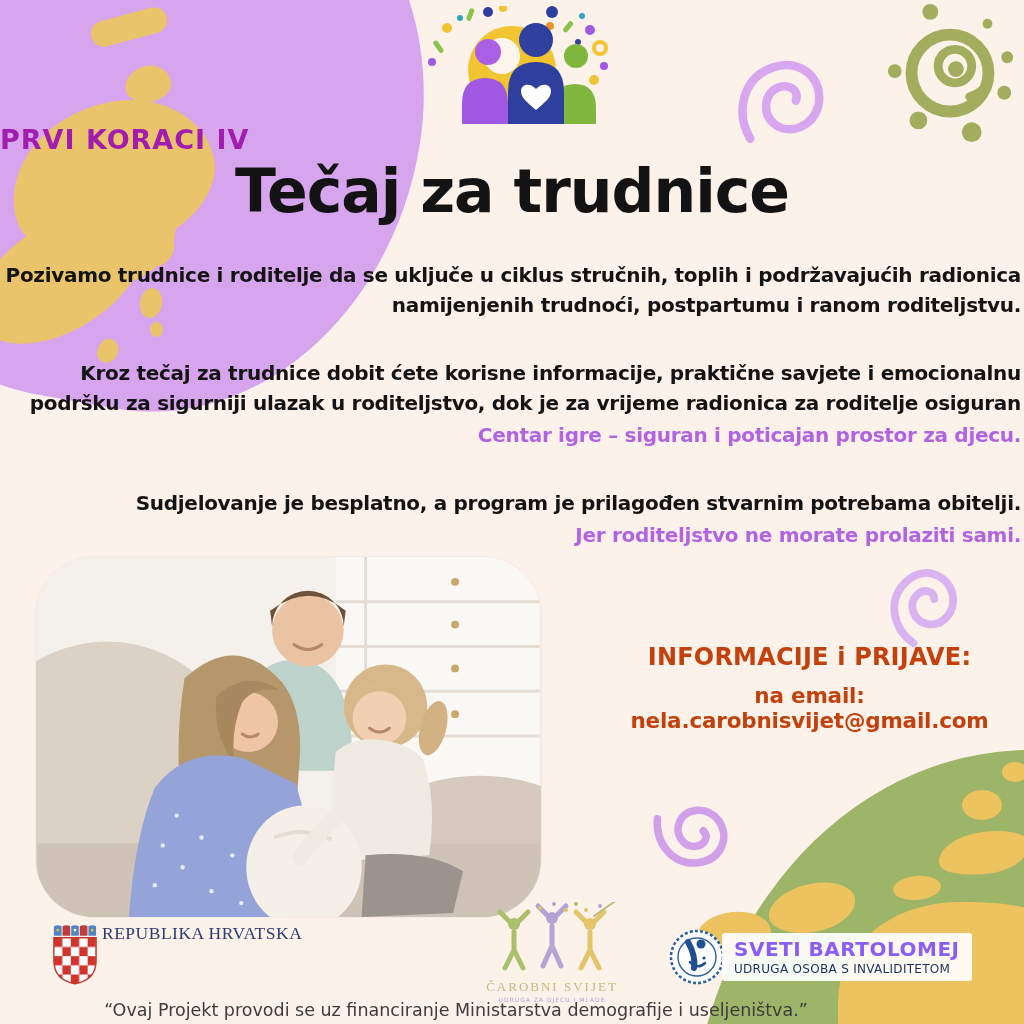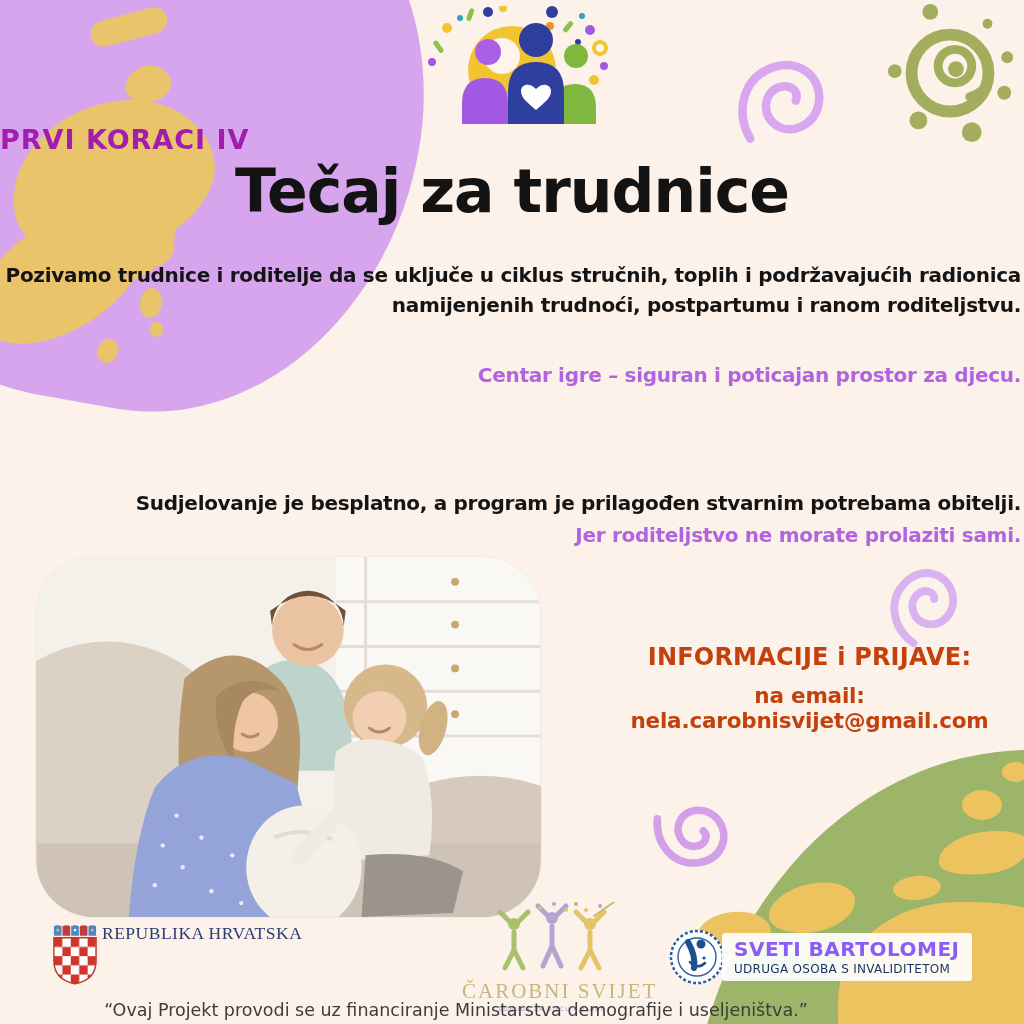--- a/index.html
+++ b/index.html
@@ -62,21 +62,21 @@
   .contact{position:absolute;left:582px;top:643px;width:455px;color:#c2410c;text-align:center;}
   .contact .c-head{font-weight:bold;font-size:24px;letter-spacing:0.2px;}
   .contact .c-line{font-weight:bold;font-size:21.5px;margin-top:12px;letter-spacing:-0.2px;}
 
   
   .ministry{position:absolute;left:52px;top:924px;display:flex;gap:4px;align-items:flex-start;}
   .ministry .m-text{font-family:"Liberation Serif",serif;color:#2c3e70;line-height:1.05;}
   .ministry .m-country{font-size:17.5px;letter-spacing:0.5px;margin-bottom:3px;}
   .ministry .m-name{font-size:25px;}
   .carobni{position:absolute;left:462px;top:902px;width:180px;text-align:center;}
-  .carobni .cs-name{font-family:"Liberation Serif",serif;font-size:21px;letter-spacing:2px;
+  .carobni .cs-name{font-family:"Liberation Serif",serif;font-size:13px;letter-spacing:2px;
     color:#c8b67c;margin-top:1px;white-space:nowrap;}
   .carobni .cs-sub{font-size:6px;letter-spacing:1px;color:#b0a0cc;margin-top:1px;}
   .bartolomej{position:absolute;left:668px;top:928px;display:flex;align-items:center;}
   .bart-strip{background:rgba(255,255,255,0.92);border-radius:3px;padding:4px 12px 5px;margin-left:-4px;}
   .bart-name{font-weight:bold;font-size:20px;color:#8b5cf6;letter-spacing:0.5px;white-space:nowrap;}
   .bart-sub{font-weight:normal;font-size:12px;color:#17305e;letter-spacing:0.3px;white-space:nowrap;margin-top:1px;}
   .quote{position:absolute;left:0;top:1000px;width:912px;text-align:center;
     font-size:17.5px;color:#3c3c3c;}
 </style>
 </head>
@@ -177,20 +177,21 @@
       </g>
     </svg>
   </div>
   <div class="logo-text">PRVI KORACI IV</div>
   <div class="title">Tečaj za trudnice</div>
 
   <div class="para p1">
     <span>Pozivamo trudnice i roditelje da se uključe u ciklus stručnih, toplih i podržavajućih radionica namijenjenih trudnoći, postpartumu i ranom roditeljstvu.</span>
   </div>
   <div class="para p2">
+    <span>Kroz tečaj za trudnice dobit ćete korisne informacije, praktične savjete i emocionalnu podršku za sigurniji ulazak u roditeljstvo, dok je za vrijeme radionica za roditelje osiguran</span>
     <span class="accent">Centar igre – siguran i poticajan prostor za djecu.</span>
   </div>
   <div class="para p3">
     <span>Sudjelovanje je besplatno, a program je prilagođen stvarnim potrebama obitelji.</span>
     <span class="accent">Jer roditeljstvo ne morate prolaziti sami.</span>
   </div>
 
   <div class="photo">
     <svg width="505" height="360" viewBox="0 0 505 362">
       <rect width="505" height="362" fill="#f4f0ea"></rect>

